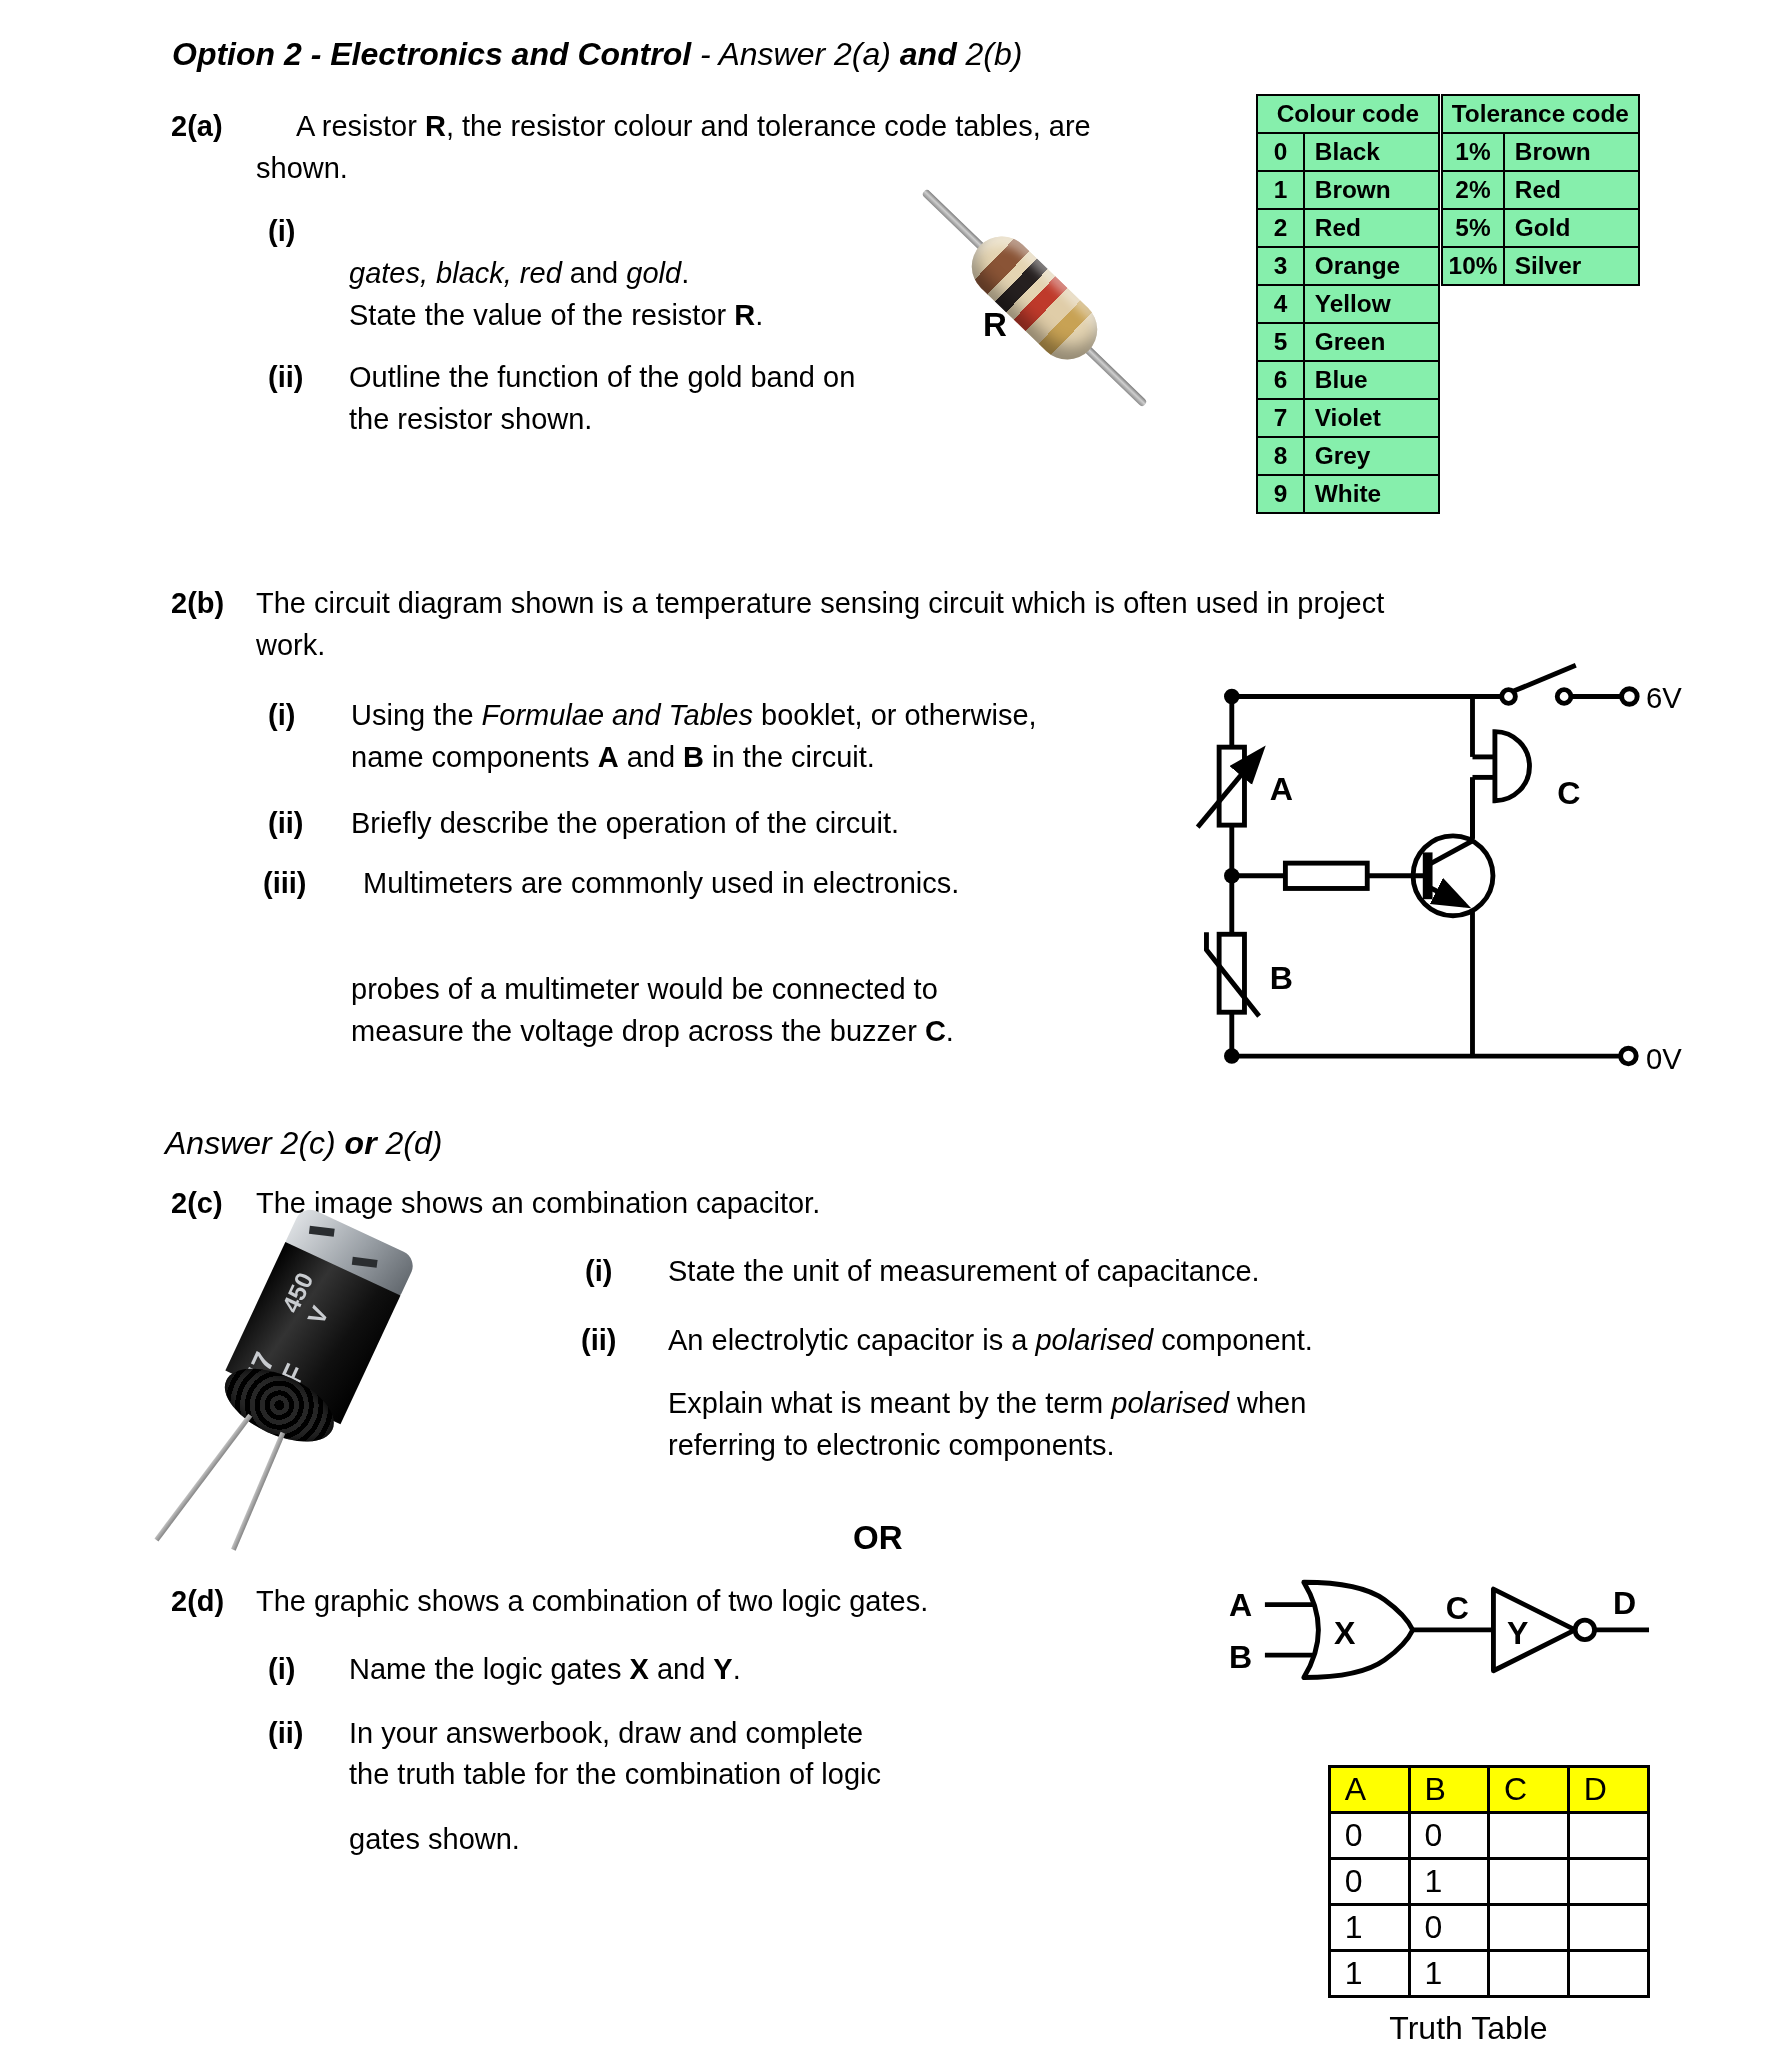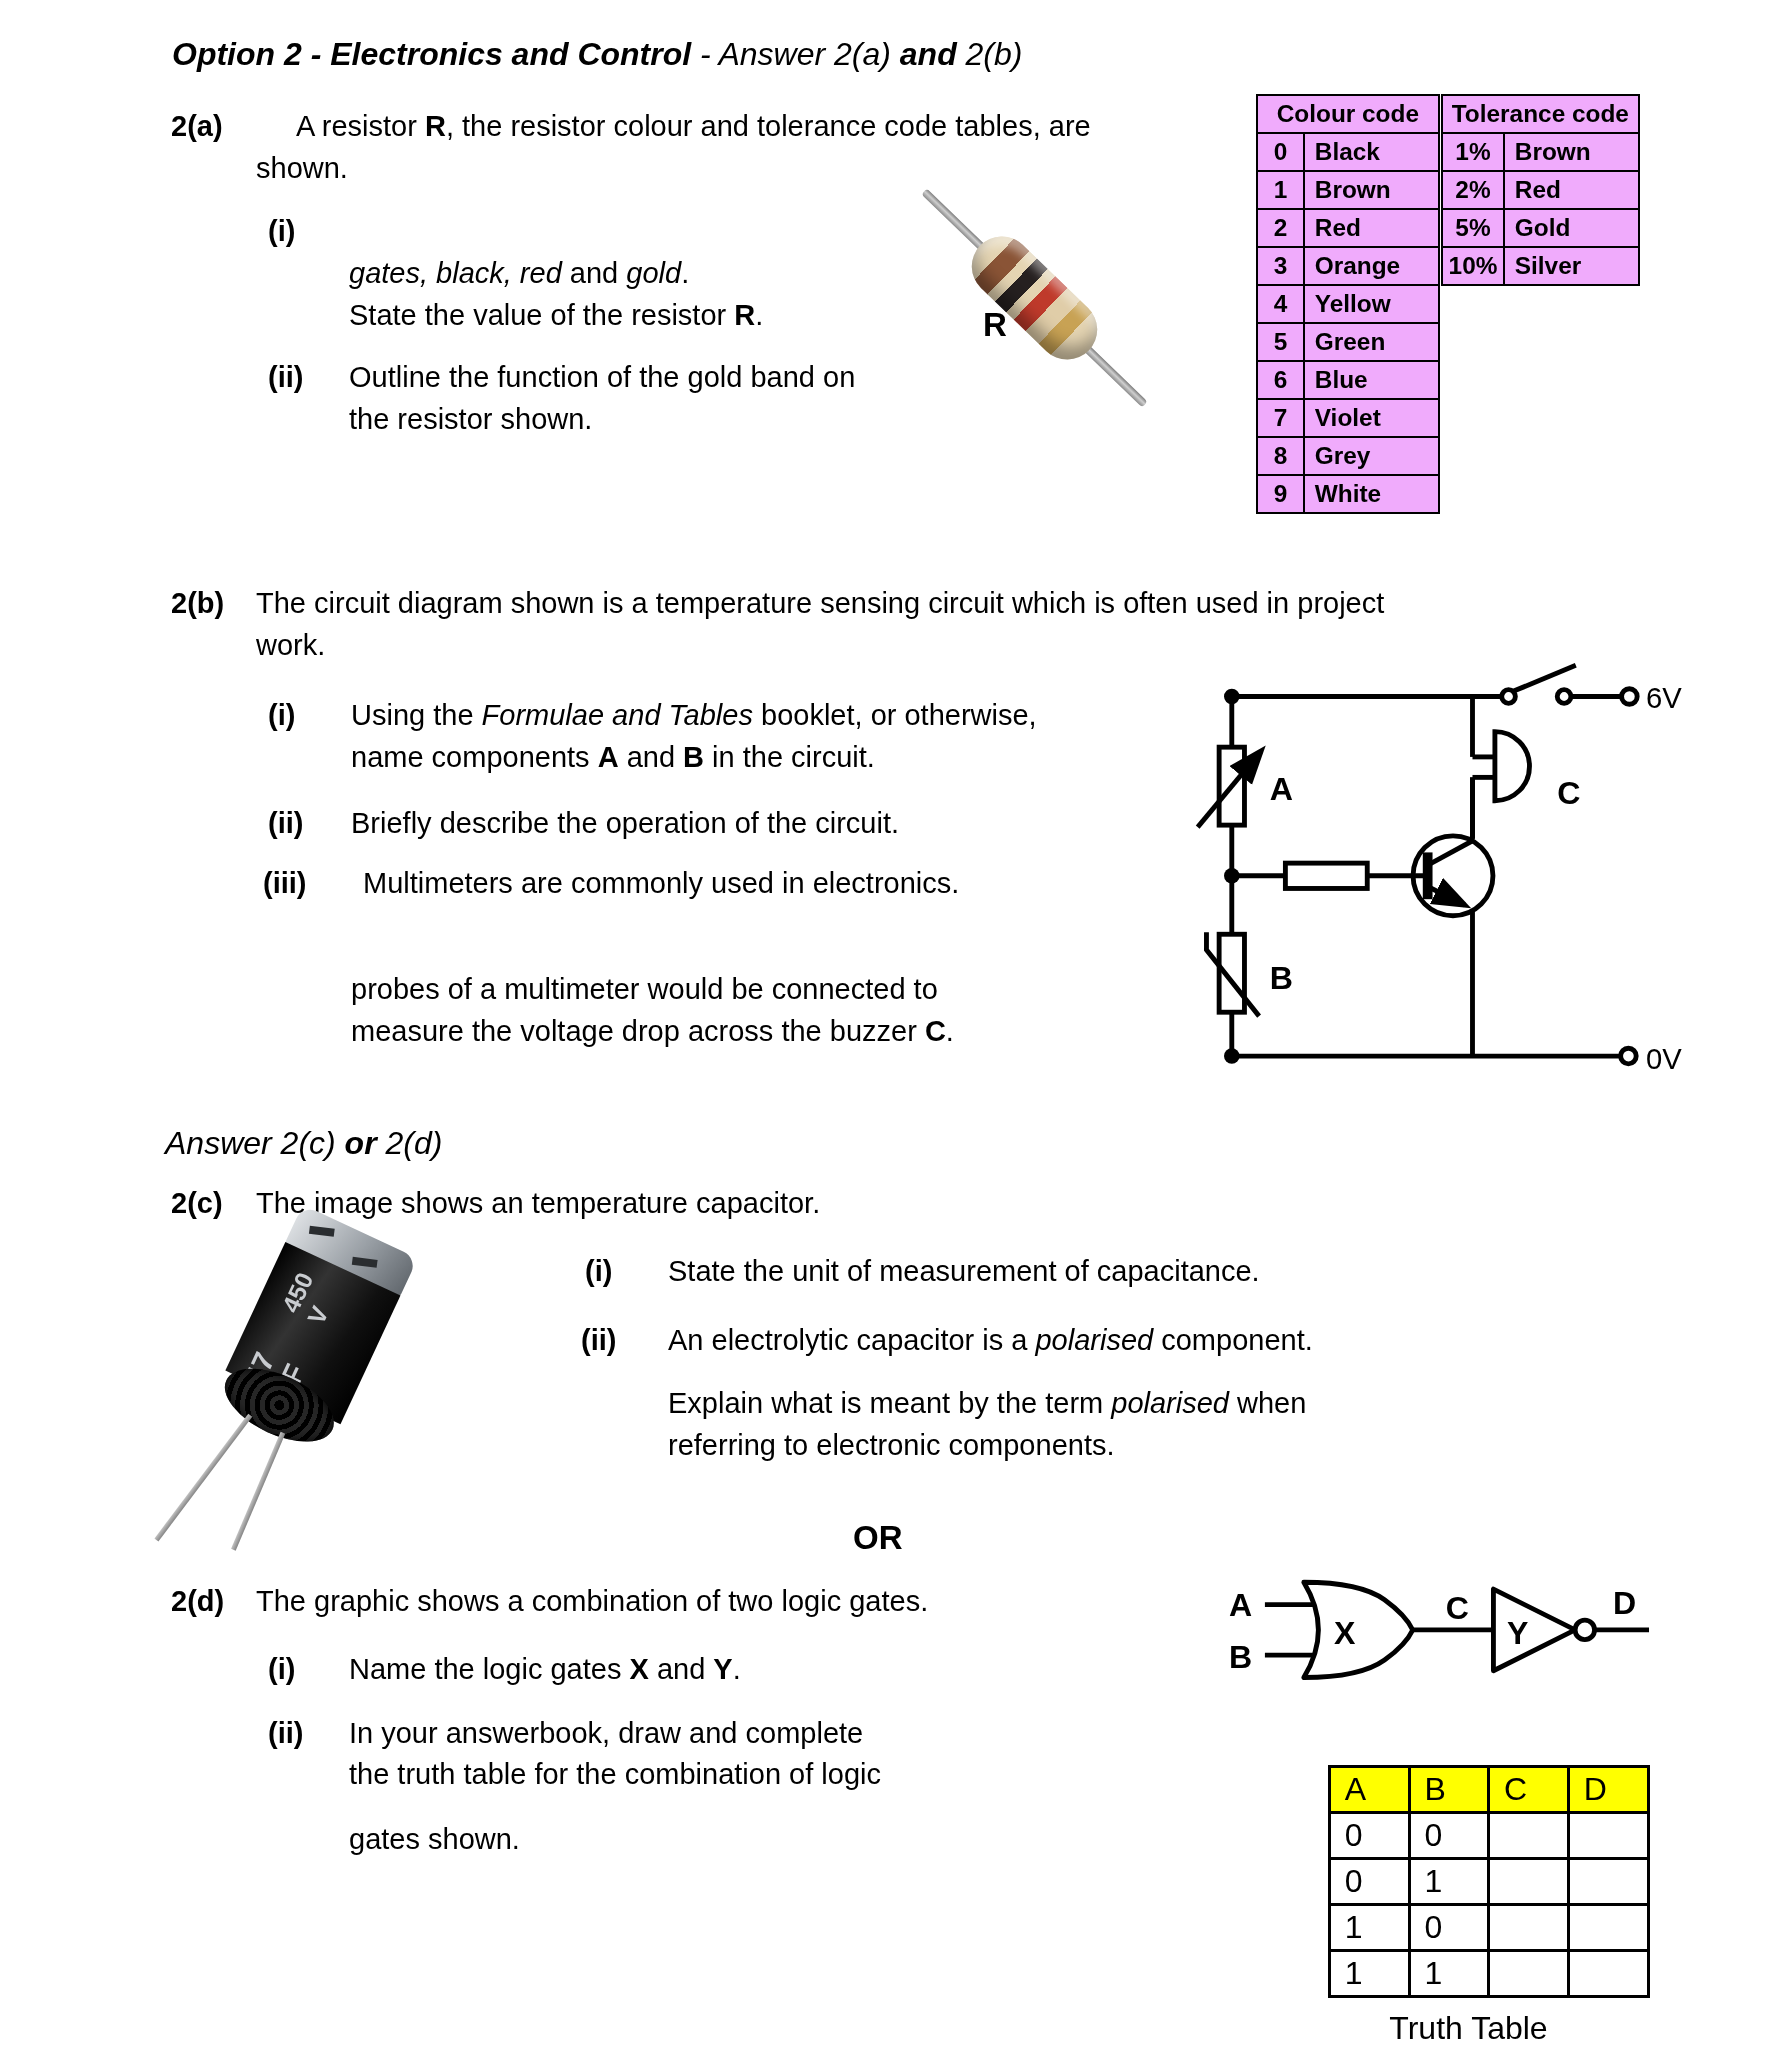--- a/index.html
+++ b/index.html
@@ -8,21 +8,21 @@
   .t{position:absolute;white-space:nowrap;font-size:29px;line-height:42px;}
   .b{font-weight:700;}
   .i{font-style:italic;}
   .lbl{font-weight:700;}
   .title-main{font-size:43px;font-weight:700;font-style:italic;}
   .title-sub{font-size:32px;font-style:italic;}
   .heading-cd{font-size:32px;font-style:italic;}
   .or-head{font-size:33px;font-weight:700;}
 
   
-  table.codetable{position:absolute;border-collapse:collapse;background:#f0abfc;
+  table.codetable{position:absolute;border-collapse:collapse;background:#86efac;
         font-family:"Liberation Sans",sans-serif;font-size:24.4px;font-weight:700;}
   table.codetable th,table.codetable td{border:2.9px solid #000;height:36px;padding:0;}
   table.codetable th{text-align:center;padding:0 5.9px;}
   .codetable .cnum{width:45px;text-align:center;}
   .codetable .cname{width:117px;text-align:left;padding-left:9.8px;padding-right:5.9px;}
   .codetable .cpct{width:60px;text-align:center;}
 
   
   table.truth{position:absolute;border-collapse:collapse;background:#fff;
         font-family:"Liberation Sans",sans-serif;font-size:32px;}
@@ -231,21 +231,21 @@
     <text x="1302" y="820" font-size="33" font-weight="700">A</text>
     <text x="1302" y="1014" font-size="33" font-weight="700">B</text>
     <text x="1597" y="824" font-size="33" font-weight="700">C</text>
     <text x="1688" y="726" font-size="30">6V</text>
     <text x="1688" y="1096" font-size="30">0V</text>
   </svg>
 
   <div class="t heading-cd" style="left:165px;top:1122px;"><span class="i">Answer 2(c) </span><span class="b i">or</span><span class="i"> 2(d)</span></div>
 
   <div class="t lbl" style="left:171px;top:1182px;">2(c)</div>
-  <div class="t" style="left:256px;top:1182px;"><span>The image shows an temperature capacitor.</span></div>
+  <div class="t" style="left:256px;top:1182px;"><span>The image shows an combination capacitor.</span></div>
 
   <div class="cap-rot">
     <div class="cap-top">
       <div class="cap-chev" style="left:15.6px;top:11.7px;"></div>
       <div class="cap-chev" style="left:68px;top:21.5px;"></div>
     </div>
     <div class="cap-mid">
       <div class="cap-text">
         <span class="cap-val">47 µF</span>
         <span class="cap-volt">450 V</span>

